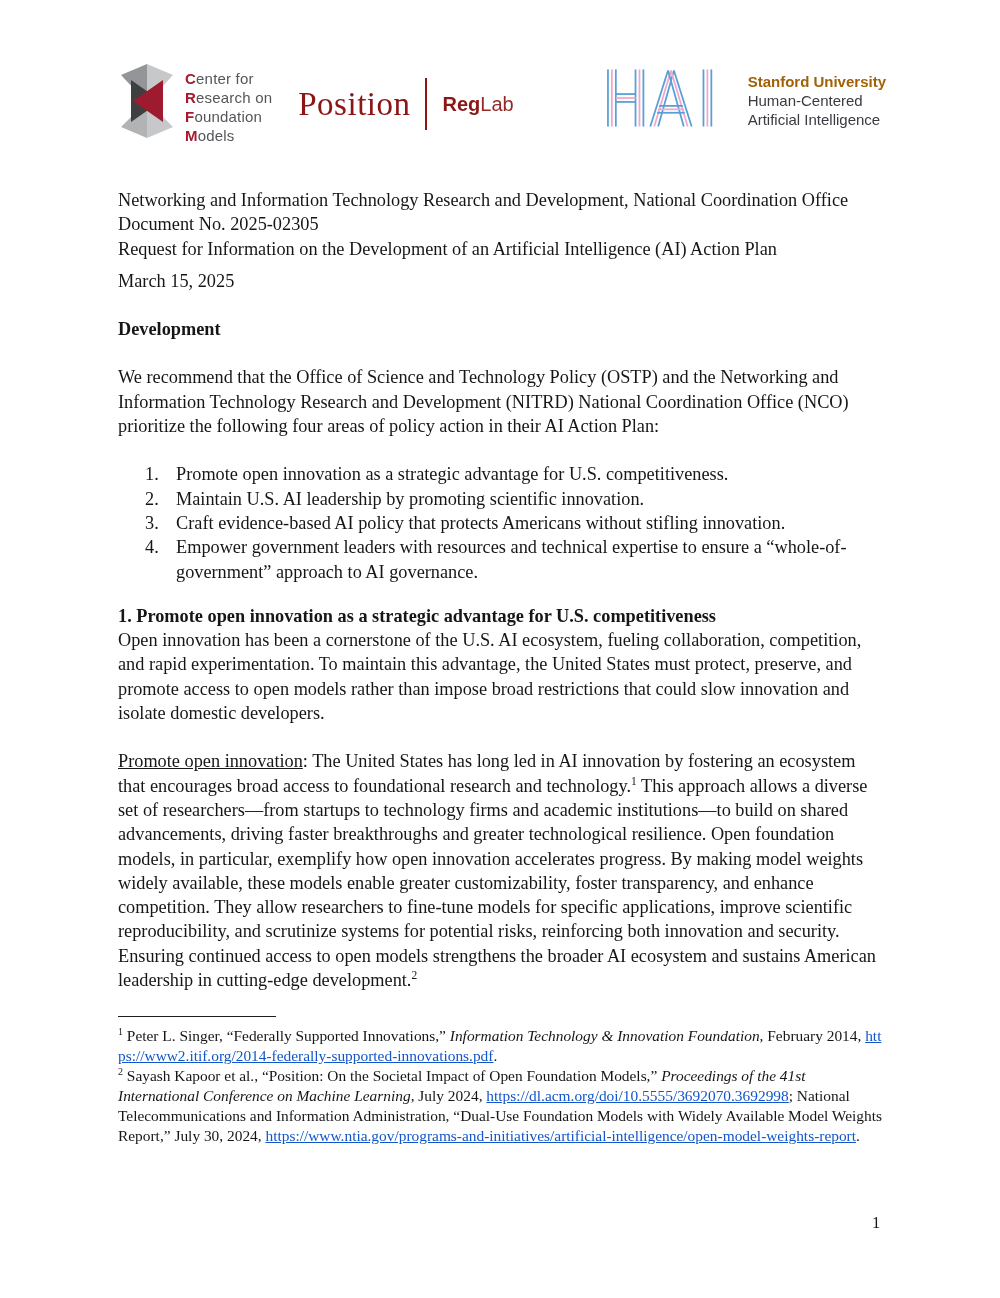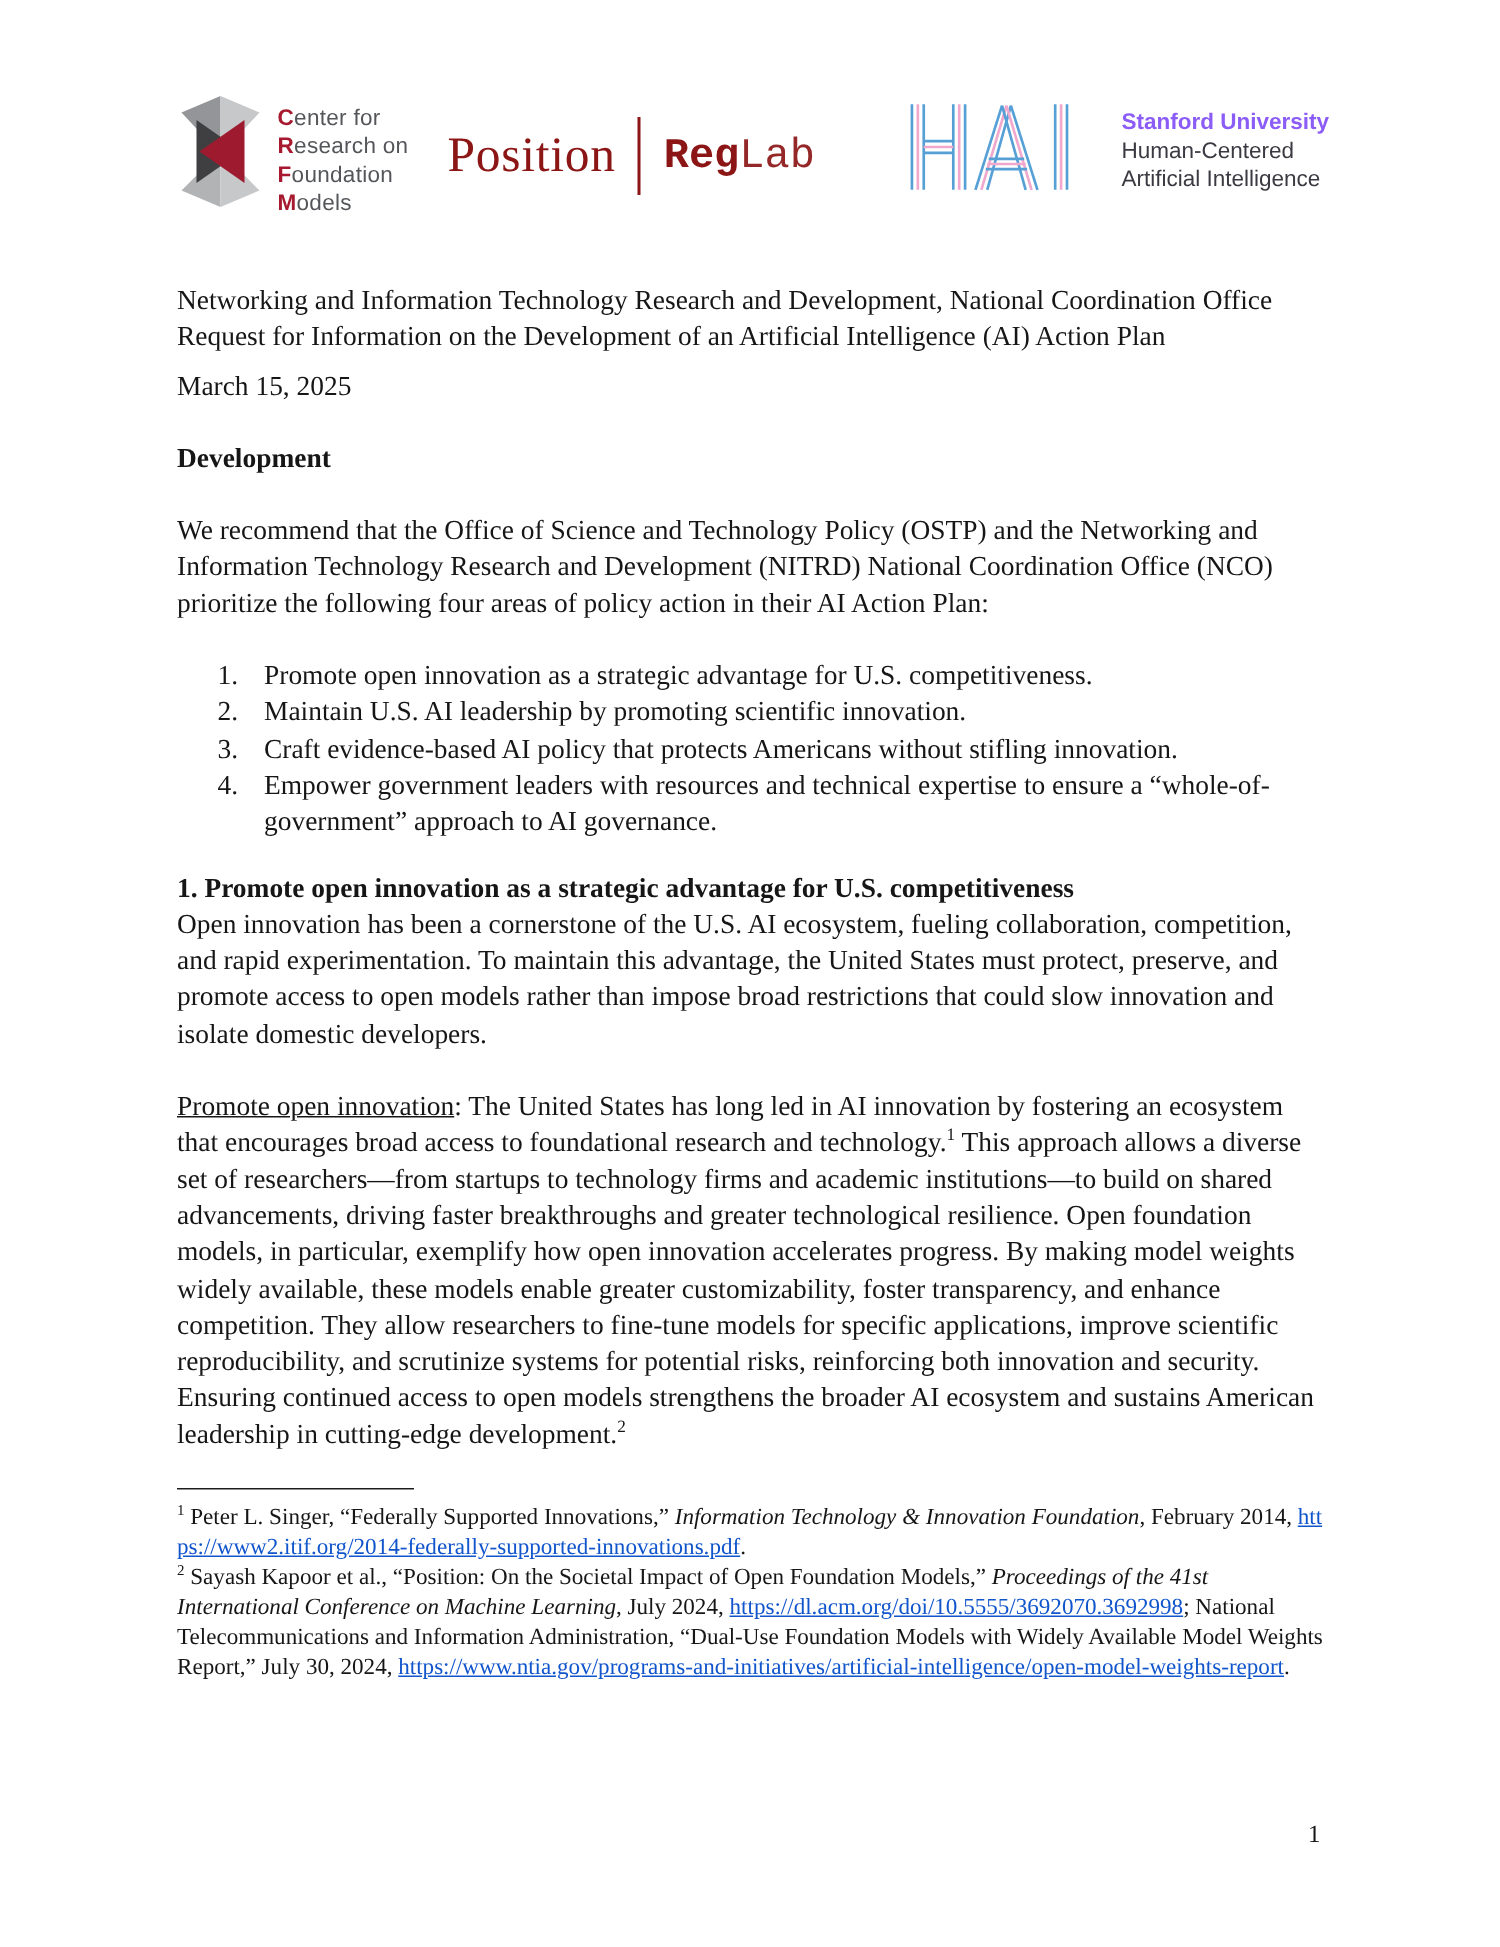--- a/index.html
+++ b/index.html
@@ -10,27 +10,27 @@
 
   
   .logo-row { display: flex; align-items: flex-start; height: 98px; margin-bottom: 28px; }
   .crfm { display: flex; align-items: flex-start; }
   .crfm-text { margin-left: 9px; padding-top: 7px; font-family: "Liberation Sans", sans-serif;
                font-size: 15px; line-height: 19px; color: #54565a; letter-spacing: .2px; }
   .crfm-text .ini { font-weight: bold; color: #a6192e; }
   .reglab { display: flex; align-items: center; margin-left: 26px; padding-top: 16px; }
   .stanford-word { font-family: "Liberation Serif", serif; font-size: 33px; color: #8c1515; letter-spacing: .5px; }
   .reglab-divider { width: 2px; height: 52px; background: #8c1515; margin: 0 15px; }
-  .reglab-word { font-family: Liberation Mono, monospace; font-size: 28px; color: #8c1515; }
+  .reglab-word { font-family: Liberation Sans, sans-serif; font-size: 20px; color: #8c1515; }
   .reglab-word .reg { font-weight: bold; }
   .reglab-word .lab { font-weight: 300; opacity: .92; }
   .hai { display: flex; align-items: flex-start; margin-left: auto; padding-top: 6px; }
   .hai-text { margin-left: 15px; padding-top: 4px; font-family: "Liberation Sans", sans-serif;
               font-size: 15px; line-height: 19px; color: #3a3a42; }
-  .hai-text .org { font-weight: bold; color: #8b5cf6; }
+  .hai-text .org { font-weight: bold; color: #a16207; }
 
   
   .doc { font-size: 18.3px; line-height: 24.3px; }
   .doc p { margin: 0 0 24px 0; }
   .header-lines { margin-bottom: 8px; }
   .bold { font-weight: bold; }
   .underline { text-decoration: underline; }
   .italic { font-style: italic; }
   sup.fnref { font-size: 11.5px; vertical-align: super; line-height: 0; }
 
@@ -113,20 +113,21 @@
           <div>Human-Centered</div>
           <div>Artificial Intelligence</div>
         </div>
       </div>
     </div>
 
     <div class="doc">
 
       <div class="header-lines">
         <div>Networking and Information Technology Research and Development, National Coordination Office</div>
+        <div>Document No. 2025-02305</div>
         <div>Request for Information on the Development of an Artificial Intelligence (AI) Action Plan</div>
       </div>
 
       <p>March 15, 2025</p>
 
       <p class="bold">Development</p>
 
       <p>We recommend that the Office of Science and Technology Policy (OSTP) and the Networking and Information Technology Research and Development (NITRD) National Coordination Office (NCO) prioritize the following four areas of policy action in their AI Action Plan:</p>
 
       <div class="rec-list">

